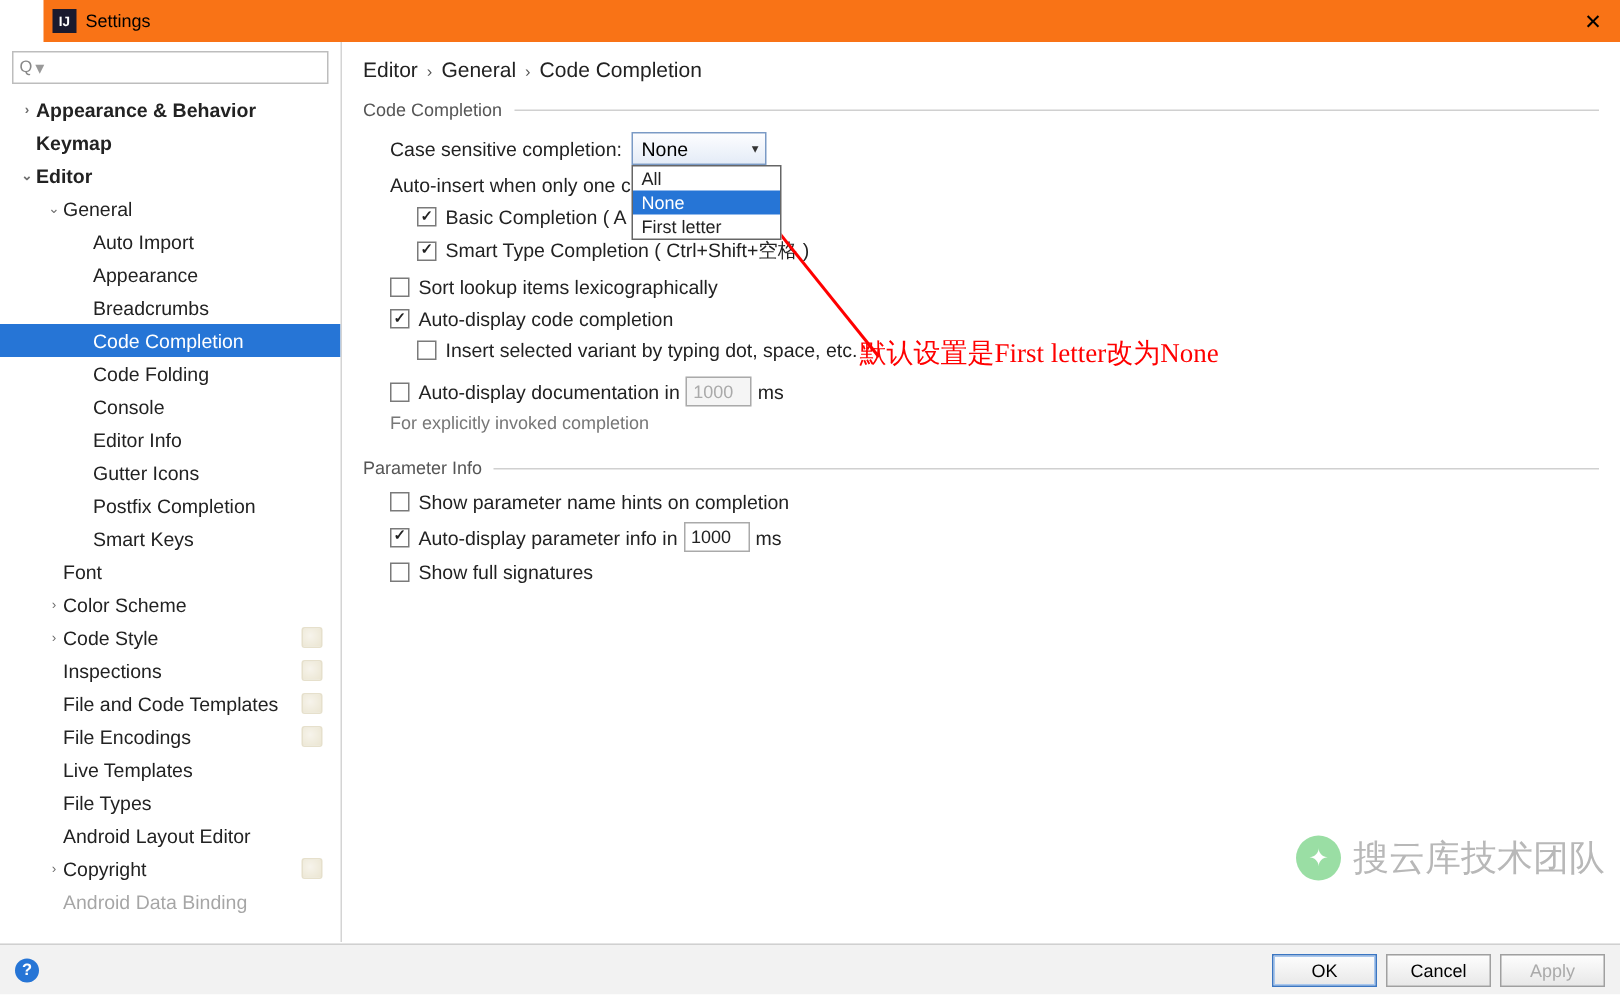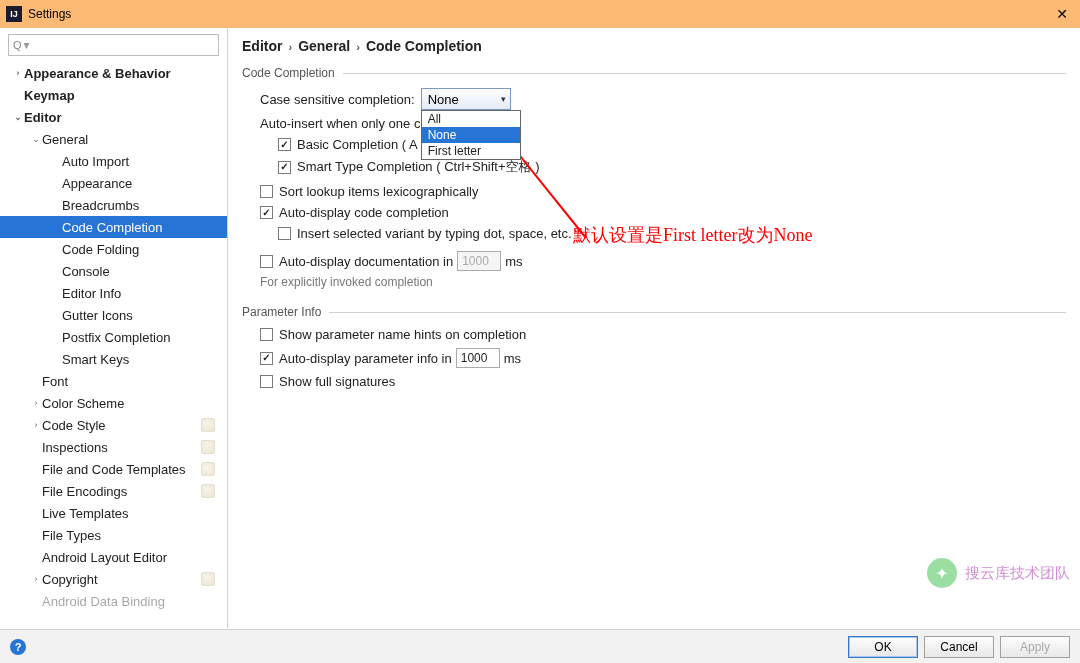--- a/index.html
+++ b/index.html
@@ -1,38 +1,38 @@
 <!DOCTYPE html>
 <html><head>
 <meta charset="utf-8">
 <style>
 * { box-sizing: border-box; margin: 0; padding: 0; }
 body { font-family: "Segoe UI", Arial, sans-serif; font-size: 12px; color: #000; background: #fff; width: 1080px; height: 663px; overflow: hidden; position: relative; }
-.titlebar { height: 28px; display: flex; align-items: center; padding: 0 6px; border-bottom: 0; background: #fdba74; }
+.titlebar { height: 28px; display: flex; align-items: center; padding: 0 6px; border-bottom: 0; background: #f97316; margin-left: 29px; }
 .titlebar .app-icon { width: 16px; height: 16px; background: #1a1a2e; margin-right: 6px; display: flex; align-items: center; justify-content: center; color: #fff; font-size: 9px; font-weight: bold; }
 .titlebar .title { flex: 1; font-size: 12px; }
 .titlebar .close { width: 24px; text-align: center; font-size: 14px; cursor: pointer; }
 .main { display: flex; height: 600px; }
 .sidebar { width: 228px; border-right: 1px solid #d4d4d4; display: flex; flex-direction: column; }
 .search-wrap { padding: 6px 8px 4px 8px; display: flex; align-items: center; }
 .search-box { flex: 1; height: 22px; border: 1px solid #bdbdbd; padding: 0 4px; display: flex; align-items: center; font-size: 12px; color: #999; background: #fff; }
 .search-box .mag { margin-right: 2px; color: #888; font-size: 11px;}
 .tree { flex: 1; overflow: hidden; padding-top: 2px; }
 .tree-item { display: flex; align-items: center; height: 22px; padding-left: 12px; cursor: pointer; font-size: 13px; color: #222; position: relative; }
 .tree-item.bold { font-weight: bold; }
 .tree-item.sel { background: #2675d6; color: #fff; }
 .tree-item .arrow { width: 12px; display: inline-block; text-align: center; font-size: 9px; color: #6e6e6e; }
 .tree-item.sel .arrow { color: #fff; }
 .tree-item .lbl { flex: 1; white-space: nowrap; overflow: hidden; }
 .tree-item .badge { width: 14px; height: 14px; margin-right: 12px; opacity: 0.35; }
 .lvl0 { padding-left: 12px; }
 .lvl1 { padding-left: 30px; }
 .lvl2 { padding-left: 50px; justify-content: flex-end; }
 .content { flex: 1; padding: 10px 14px; position: relative; overflow: hidden; }
-.breadcrumb { font-size: 14px; font-weight: bold; color: #222; margin-bottom: 12px; }
+.breadcrumb { font-size: 14px; font-weight: normal; color: #222; margin-bottom: 12px; }
 .breadcrumb .sep { margin: 0 6px; font-size: 11px; color: #555; }
 .section-label { font-size: 12px; color: #555; display: flex; align-items: center; gap: 8px; margin-bottom: 8px; }
 .section-label .line { flex: 1; height: 1px; background: #d0d0d0; }
 .row { display: flex; align-items: center; margin-bottom: 6px; font-size: 13px; color: #222; }
 .indent1 { margin-left: 18px; }
 .indent2 { margin-left: 36px; }
 .chk { width: 13px; height: 13px; border: 1px solid #7a7a7a; margin-right: 6px; display: inline-flex; align-items: center; justify-content: center; background: #fff; font-size: 10px; color: #4a6; cursor: pointer; }
 .chk.checked::after { content: "✓"; color: #222; font-weight: bold; line-height: 1;}
 .select { display: inline-flex; align-items: center; border: 1px solid #7a9ac5; background: linear-gradient(#fdfdff,#e4ecf7); height: 22px; padding: 0 4px 0 6px; margin-left: 6px; width: 90px; justify-content: space-between; cursor: pointer; position: relative; }
 .select .sval { color: #000; }
@@ -46,21 +46,21 @@
 .bottom-bar { position: absolute; bottom: 0; left: 0; right: 0; height: 34px; border-top: 1px solid #d0d0d0; background: #f2f2f2; display: flex; align-items: center; justify-content: space-between; padding: 0 10px; }
 .help-icon { width: 16px; height: 16px; border-radius: 50%; background: #2675d6; color: #fff; display: flex; align-items: center; justify-content: center; font-size: 11px; font-weight: bold; cursor: pointer; }
 .btn-group { display: flex; gap: 6px; }
 .btn { min-width: 70px; height: 22px; border: 1px solid #a0a0a0; background: linear-gradient(#fdfdfd,#e8e8e8); font-size: 12px; display: inline-flex; align-items: center; justify-content: center; cursor: pointer; }
 .btn.primary { border: 1px solid #3b76c2; box-shadow: 0 0 0 1px #a8c7ee inset; }
 .btn.disabled { color: #aaa; cursor: default; }
 .annotation { position: absolute; color: #ff0000; font-family: "SimSun", serif; font-size: 18px; }
 .arrow-svg { position: absolute; pointer-events: none; }
 .watermark { position: absolute; right: 10px; bottom: 40px; display: flex; align-items: center; opacity: 0.5; pointer-events: none; }
 .watermark .wicon { width: 30px; height: 30px; border-radius: 50%; background: #37be4b; margin-right: 8px; display: flex; align-items: center; justify-content: center; color: #fff; font-size: 16px;}
-.watermark .wtext { font-size: 15px; color: #a21caf; font-family: "Microsoft YaHei", sans-serif;}
+.watermark .wtext { font-size: 24px; color: #737373; font-family: "Microsoft YaHei", sans-serif;}
 .modified-icon { display:inline-block; width:12px; height:12px; background: radial-gradient(circle at 40% 40%, #e8e0c8,#c8b880); border:1px solid #b8a870; border-radius:2px; opacity:0.5;}
 </style>
 </head>
 <body>
 
 <div class="titlebar">
   <div class="app-icon">IJ</div>
   <div class="title">Settings</div>
   <div class="close">✕</div>
 </div>

